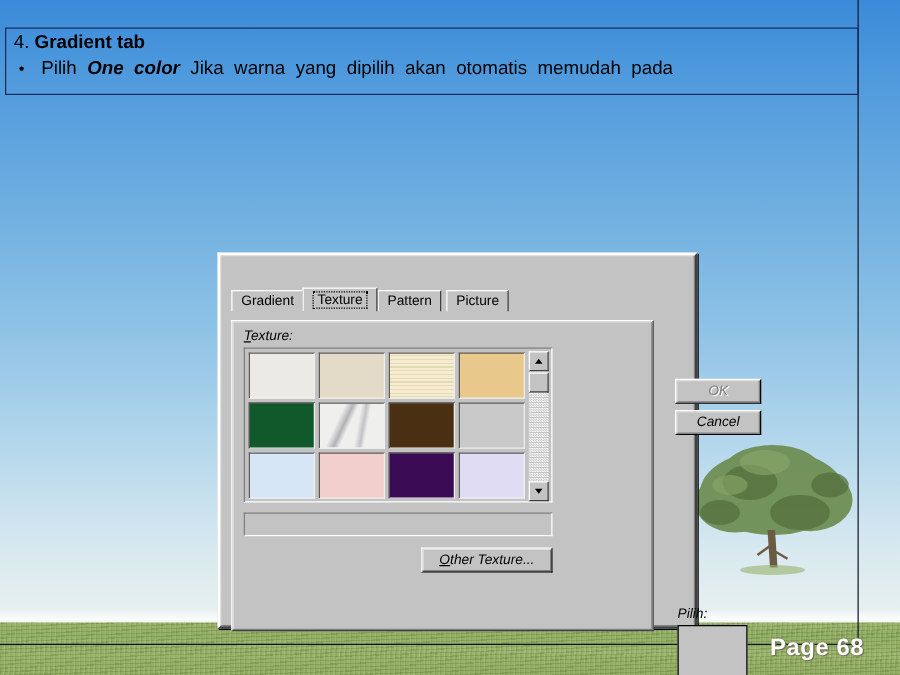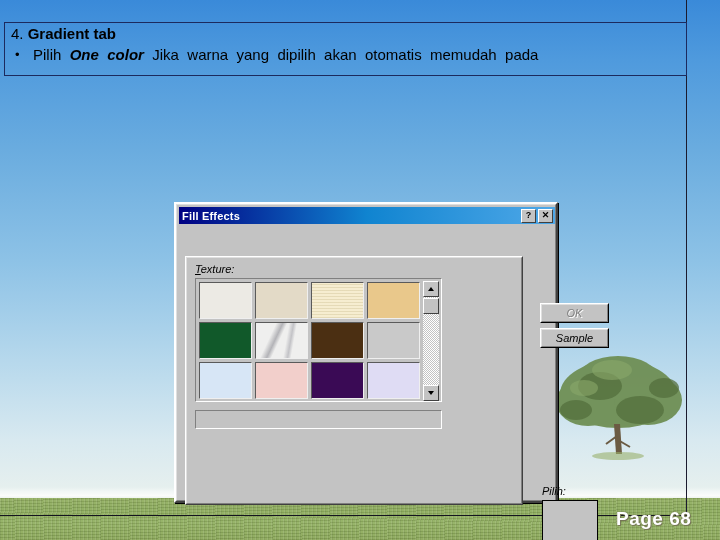--- a/index.html
+++ b/index.html
@@ -312,28 +312,35 @@
       <span class="bul">•</span>
       <span class="bultext" id="bulletwords"><span class="w">Pilih</span><span>&nbsp;&nbsp;</span><b class="w">One</b><span>&nbsp;&nbsp;</span><b class="w">color</b><span>&nbsp;&nbsp;</span><span class="w">Jika</span><span>&nbsp;&nbsp;</span><span class="w">warna</span><span>&nbsp;&nbsp;</span><span class="w">yang</span><span>&nbsp;&nbsp;</span><span class="w">dipilih</span><span>&nbsp;&nbsp;</span><span class="w">akan</span><span>&nbsp;&nbsp;</span><span class="w">otomatis</span><span>&nbsp;&nbsp;</span><span class="w">memudah</span><span>&nbsp;&nbsp;</span><span class="w">pada</span></span>
     </div>
   </div>
 
   <div id="pagenum">Page 68</div>
 
   <div id="dialog">
     <div class="inner-bevel"></div>
 
-    <div id="titlebar">
-      <span class="tt">Fill Effects</span>
-      <span class="tbtns">
-        <span class="tbtn">?</span>
-        <span class="tbtn">✕</span>
-      </span>
+
+    <div id="tabstrip">
+      <div class="tab" style="left:0px;">
+          <span>Gradient</span>
+        </div>
+      <div class="tab sel" style="left:57px;">
+          <span class="focus">Texture</span>
+        </div>
+      <div class="tab" style="left:117px;">
+          <span>Pattern</span>
+        </div>
+      <div class="tab" style="left:172px;">
+          <span>Picture</span>
+        </div>
     </div>
-
 
     <div id="panel">
       <div class="p2"></div>
 
       <div id="texture-label" class="lbl">
         <u>T</u><span>exture:</span>
       </div>
 
       <div id="texbox">
         <div id="texgrid">
@@ -380,27 +387,31 @@
             </div>
           <div id="sbthumb"></div>
           <div class="sbtn dn">
               <span class="arrw down"></span>
             </div>
         </div>
       </div>
 
       <div id="namefield"></div>
 
+      <div id="othertex">
+        <span class="in"></span>
+        <span><u>O</u>ther Texture...</span>
+      </div>
 
       <div class="btn disabled" id="btn-ok">
         <span class="in"></span>
         <span>OK</span>
       </div>
       <div class="btn" id="btn-cancel">
         <span class="in"></span>
-        <span>Sample</span>
+        <span>Cancel</span>
       </div>
 
       <div id="sample-label">Pilih:</div>
       <div id="sample-box"></div>
     </div>
   </div>
 </div>
 
 </body></html>

